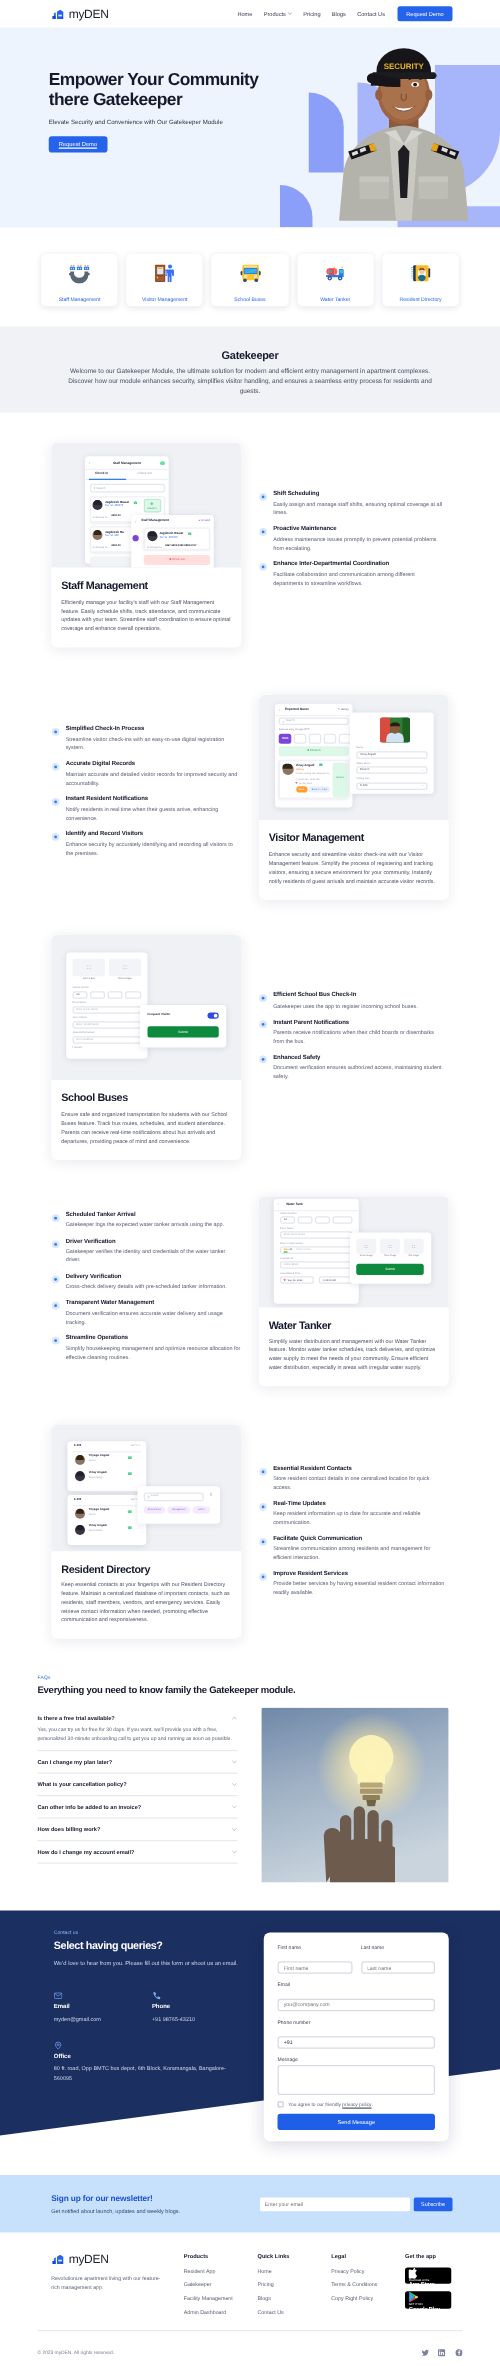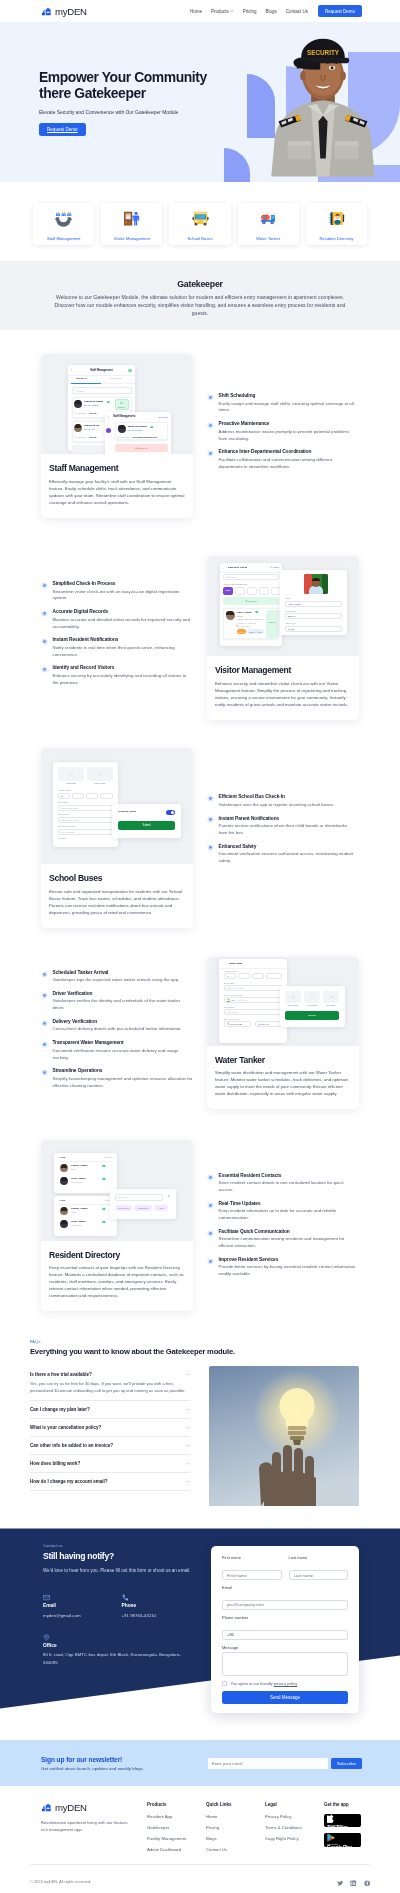--- a/index.html
+++ b/index.html
@@ -13,21 +13,21 @@
   .logo{display:flex;align-items:center;gap:3px;}
   .logo-text{font-size:9.6px;font-weight:400;letter-spacing:-0.25px;color:#1b1f2e;}
   .nav-links{margin-left:auto;display:flex;align-items:center;gap:9px;}
   .nav-links a{font-size:4.5px;color:#3d4356;text-decoration:none;white-space:nowrap;display:flex;align-items:center;gap:1.2px;}
   .btn-demo{background:#2563eb;color:#fff!important;font-size:4.4px;padding:3.8px 7px;border-radius:2px;margin-left:1px;}
 
   
   .hero{position:relative;height:160px;background:#eef4fd;overflow:hidden;}
   .hero-art{position:absolute;right:0;top:0;}
   .hero-guard{position:absolute;right:18px;top:4px;z-index:2;}
-  .hero-inner{position:relative;z-index:3;padding-left:39px;padding-top:47px;width:222px;}
+  .hero-inner{position:relative;z-index:3;padding-left:39px;padding-top:33px;width:222px;}
   .hero h1{font-size:13.9px;line-height:1.17;font-weight:700;letter-spacing:-0.42px;color:#16192c;}
   .hero-sub{font-size:4.9px;color:#2f3448;margin-top:8px;letter-spacing:0.01px;}
   .hero-btn{display:inline-block;margin-top:8px;background:#2563eb;color:#fff;font-size:4.6px;padding:4.2px 8px;border-radius:2.5px;}
 
   
   .fcards{display:flex;gap:7px;padding:21px 33px 16px;background:#fff;}
   .fcard{flex:1;background:#fff;border-radius:4px;box-shadow:0 1px 5px rgba(20,30,80,.11);padding:7px 2px 6px;text-align:center;height:42px;}
   .fcard .lbl{font-size:4.1px;color:#2563eb;margin-top:5px;white-space:nowrap;}
 
   
@@ -809,21 +809,21 @@
           <div class="btext" data-name="bullet-text">
             <div class="btitle" data-name="bullet-title">Improve Resident Services</div>
             <div class="bdesc" data-name="bullet-desc">Provide better services by having essential resident contact information readily available.</div>
           </div>
         </div>
       </div>
   </section>
 
   <section class="faq" data-name="faq-section">
     <div class="tag" data-name="faq-tag">FAQs</div>
-    <h2 data-name="faq-title">Everything you want to know about the Gatekeeper module.</h2>
+    <h2 data-name="faq-title">Everything you need to know family the Gatekeeper module.</h2>
     <div class="faqrow" data-name="faq-row">
       <div class="faqlist" data-name="faq-list">
           <div class="qitem open" data-name="faq-item">
             <div class="qhead" data-name="faq-question-row">
               <span class="qtxt" data-name="faq-question">Is there a free trial available?</span>
               <svg class="qchev" width="5" height="5" viewBox="0 0 12 12" data-name="chevron-up-icon">
                 <path d="M2.5 7.5 L6 4 L9.5 7.5" fill="none" stroke="#9aa0b0" stroke-width="1.2" stroke-linecap="round" stroke-linejoin="round"></path>
               </svg>
             </div>
             <div class="qans" data-name="faq-answer">Yes, you can try us for free for 30 days. If you want, we'll provide you with a free, personalized 30-minute onboarding call to get you up and running as soon as possible.</div>
@@ -900,21 +900,21 @@
           </g>
         </svg>
       </div>
     </div>
   </section>
 
   <section class="contact" data-name="contact-section">
     <div class="cbg" data-name="contact-background-shape"></div>
     <div class="cleft" data-name="contact-info">
       <div class="ctag" data-name="contact-tag">Contact us</div>
-      <h2 data-name="contact-title">Still having notify?</h2>
+      <h2 data-name="contact-title">Select having queries?</h2>
       <div class="lead" data-name="contact-lead">We'd love to hear from you. Please fill out this form or shoot us an email.</div>
       <div class="cinfo" data-name="contact-details">
         <div class="cblock" data-name="contact-email-block">
           <svg width="7" height="7" viewBox="0 0 20 20" data-name="envelope-icon">
               <rect x="1.5" y="4" width="17" height="12.5" rx="1.8" fill="none" stroke="#7aa7f5" stroke-width="1.6"></rect>
               <path d="M2.6 5.4 L10 11.2 L17.4 5.4" fill="none" stroke="#7aa7f5" stroke-width="1.6" stroke-linecap="round" stroke-linejoin="round"></path>
             </svg>
           <div class="ilabel" data-name="contact-email-label">Email</div>
           <div class="ival" data-name="contact-email-value">myden@gmail.com</div>
         </div>

